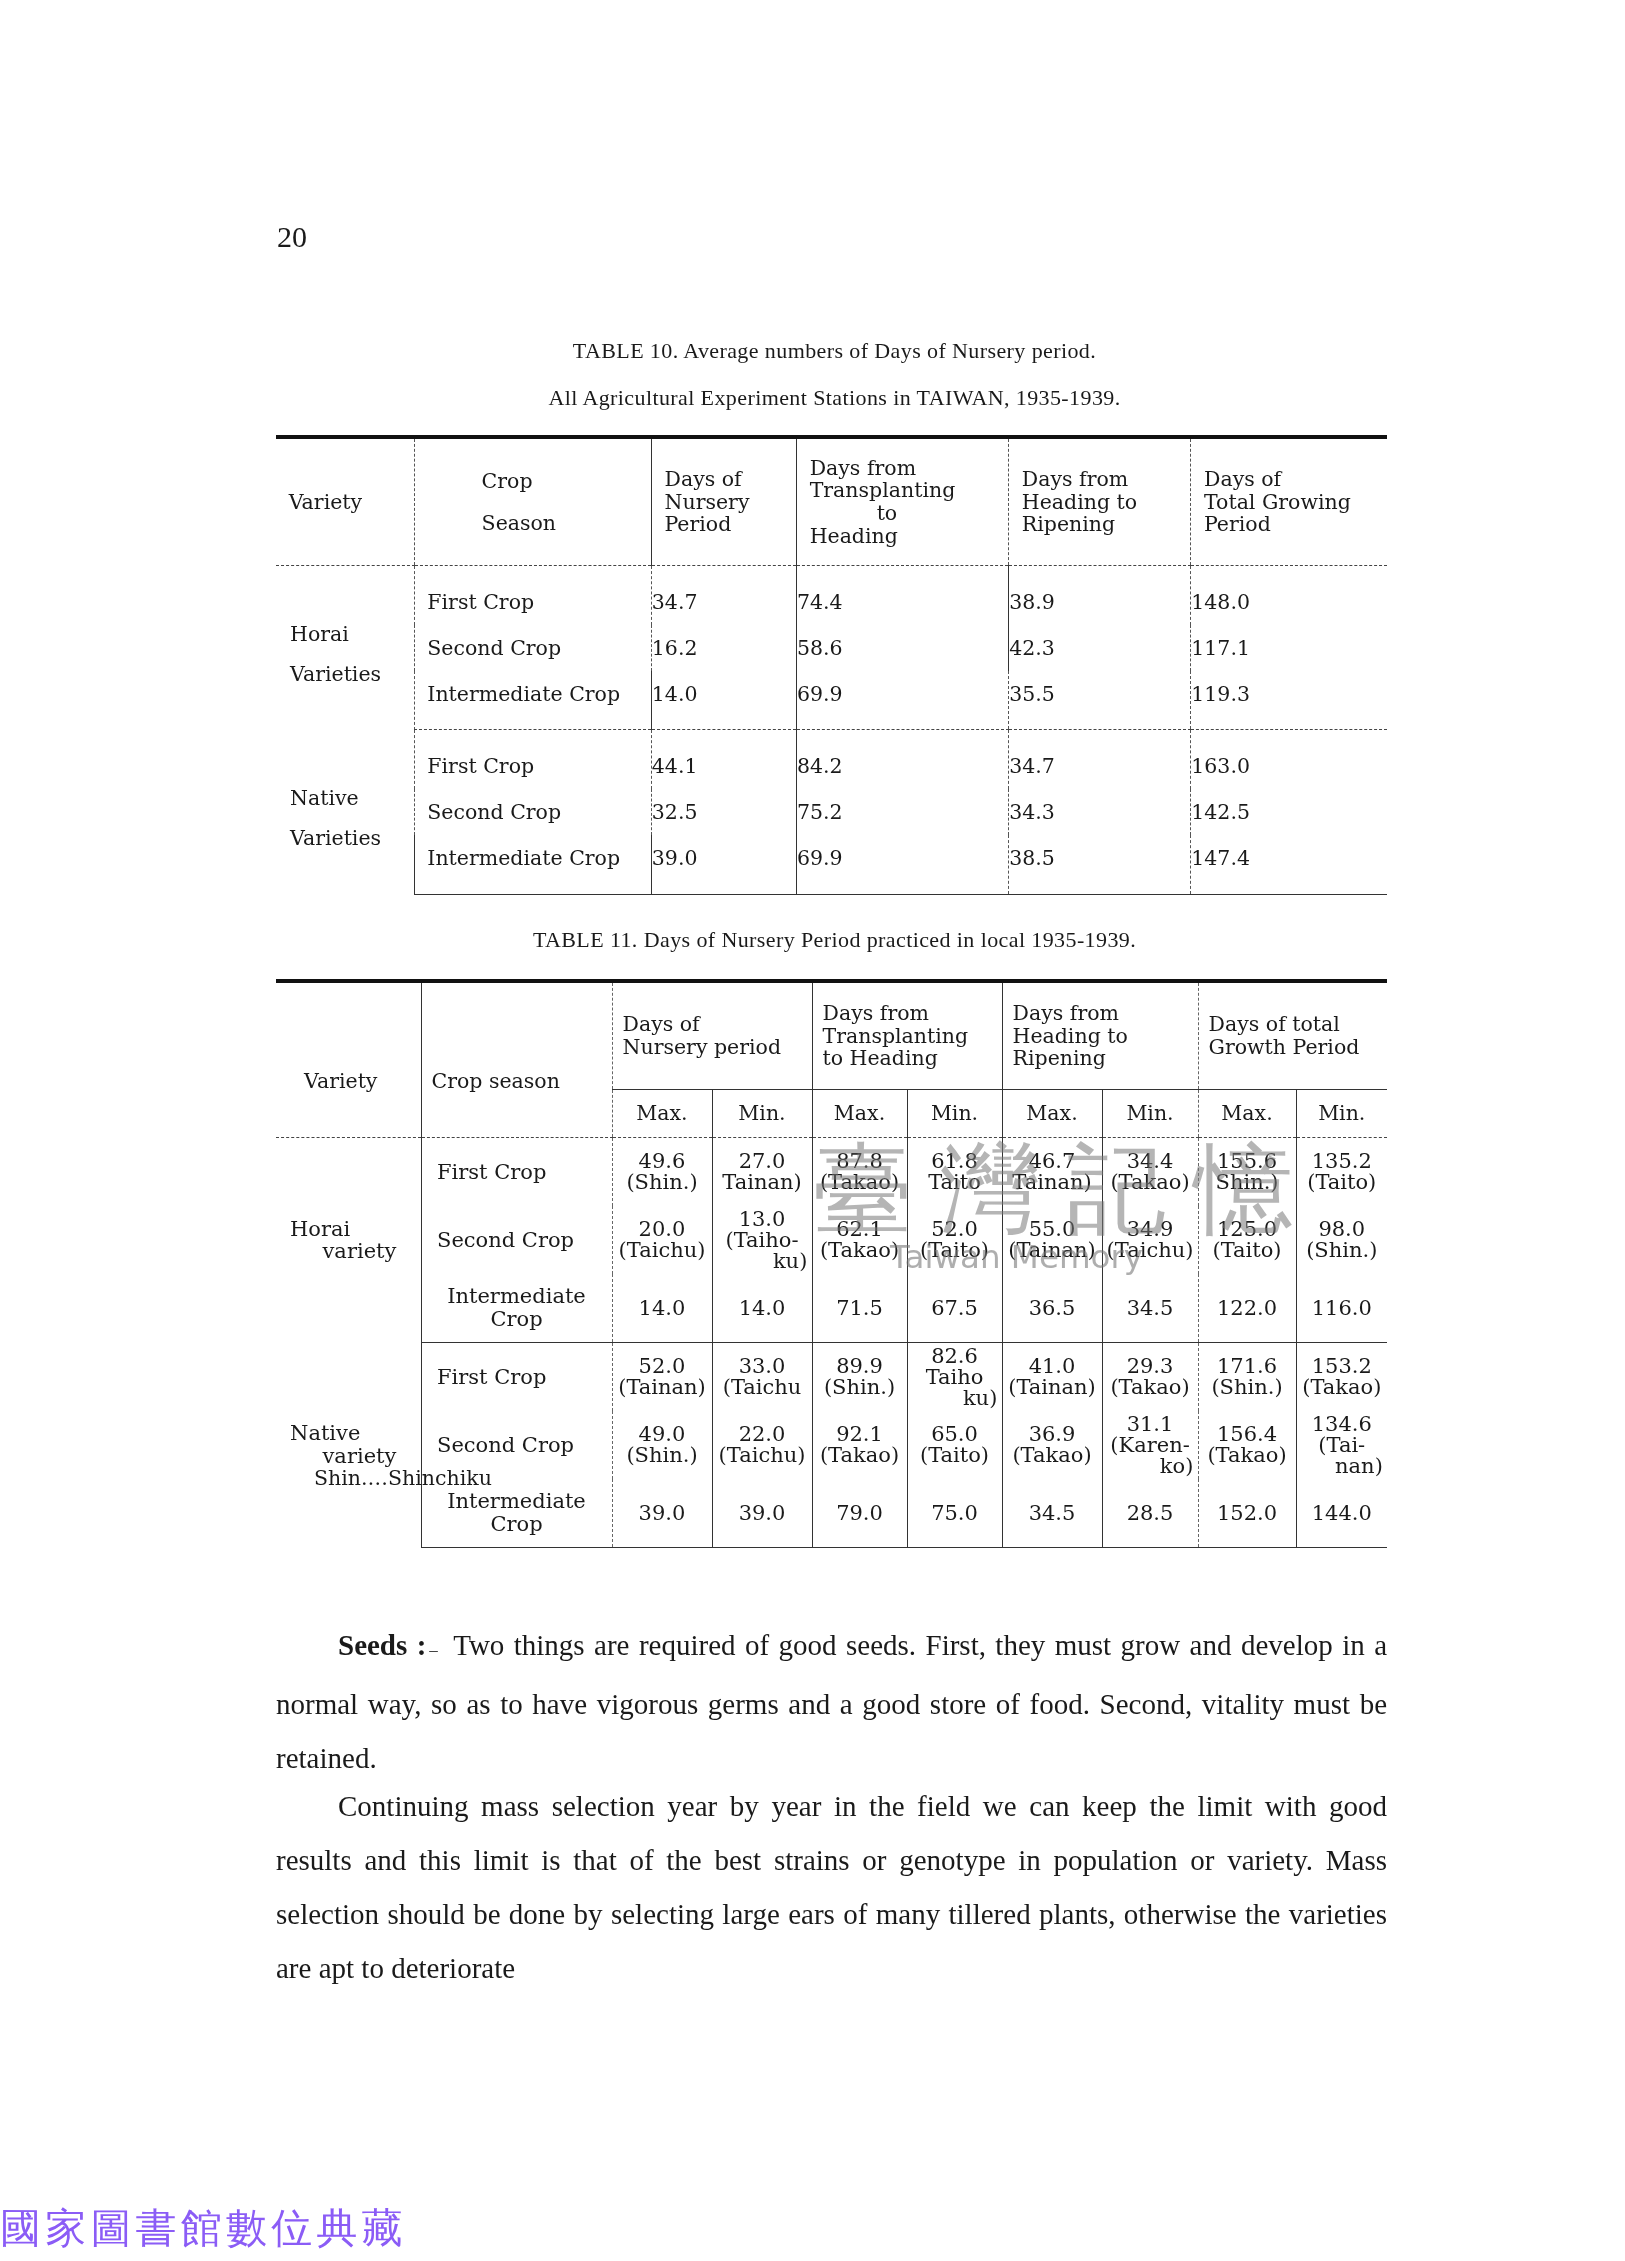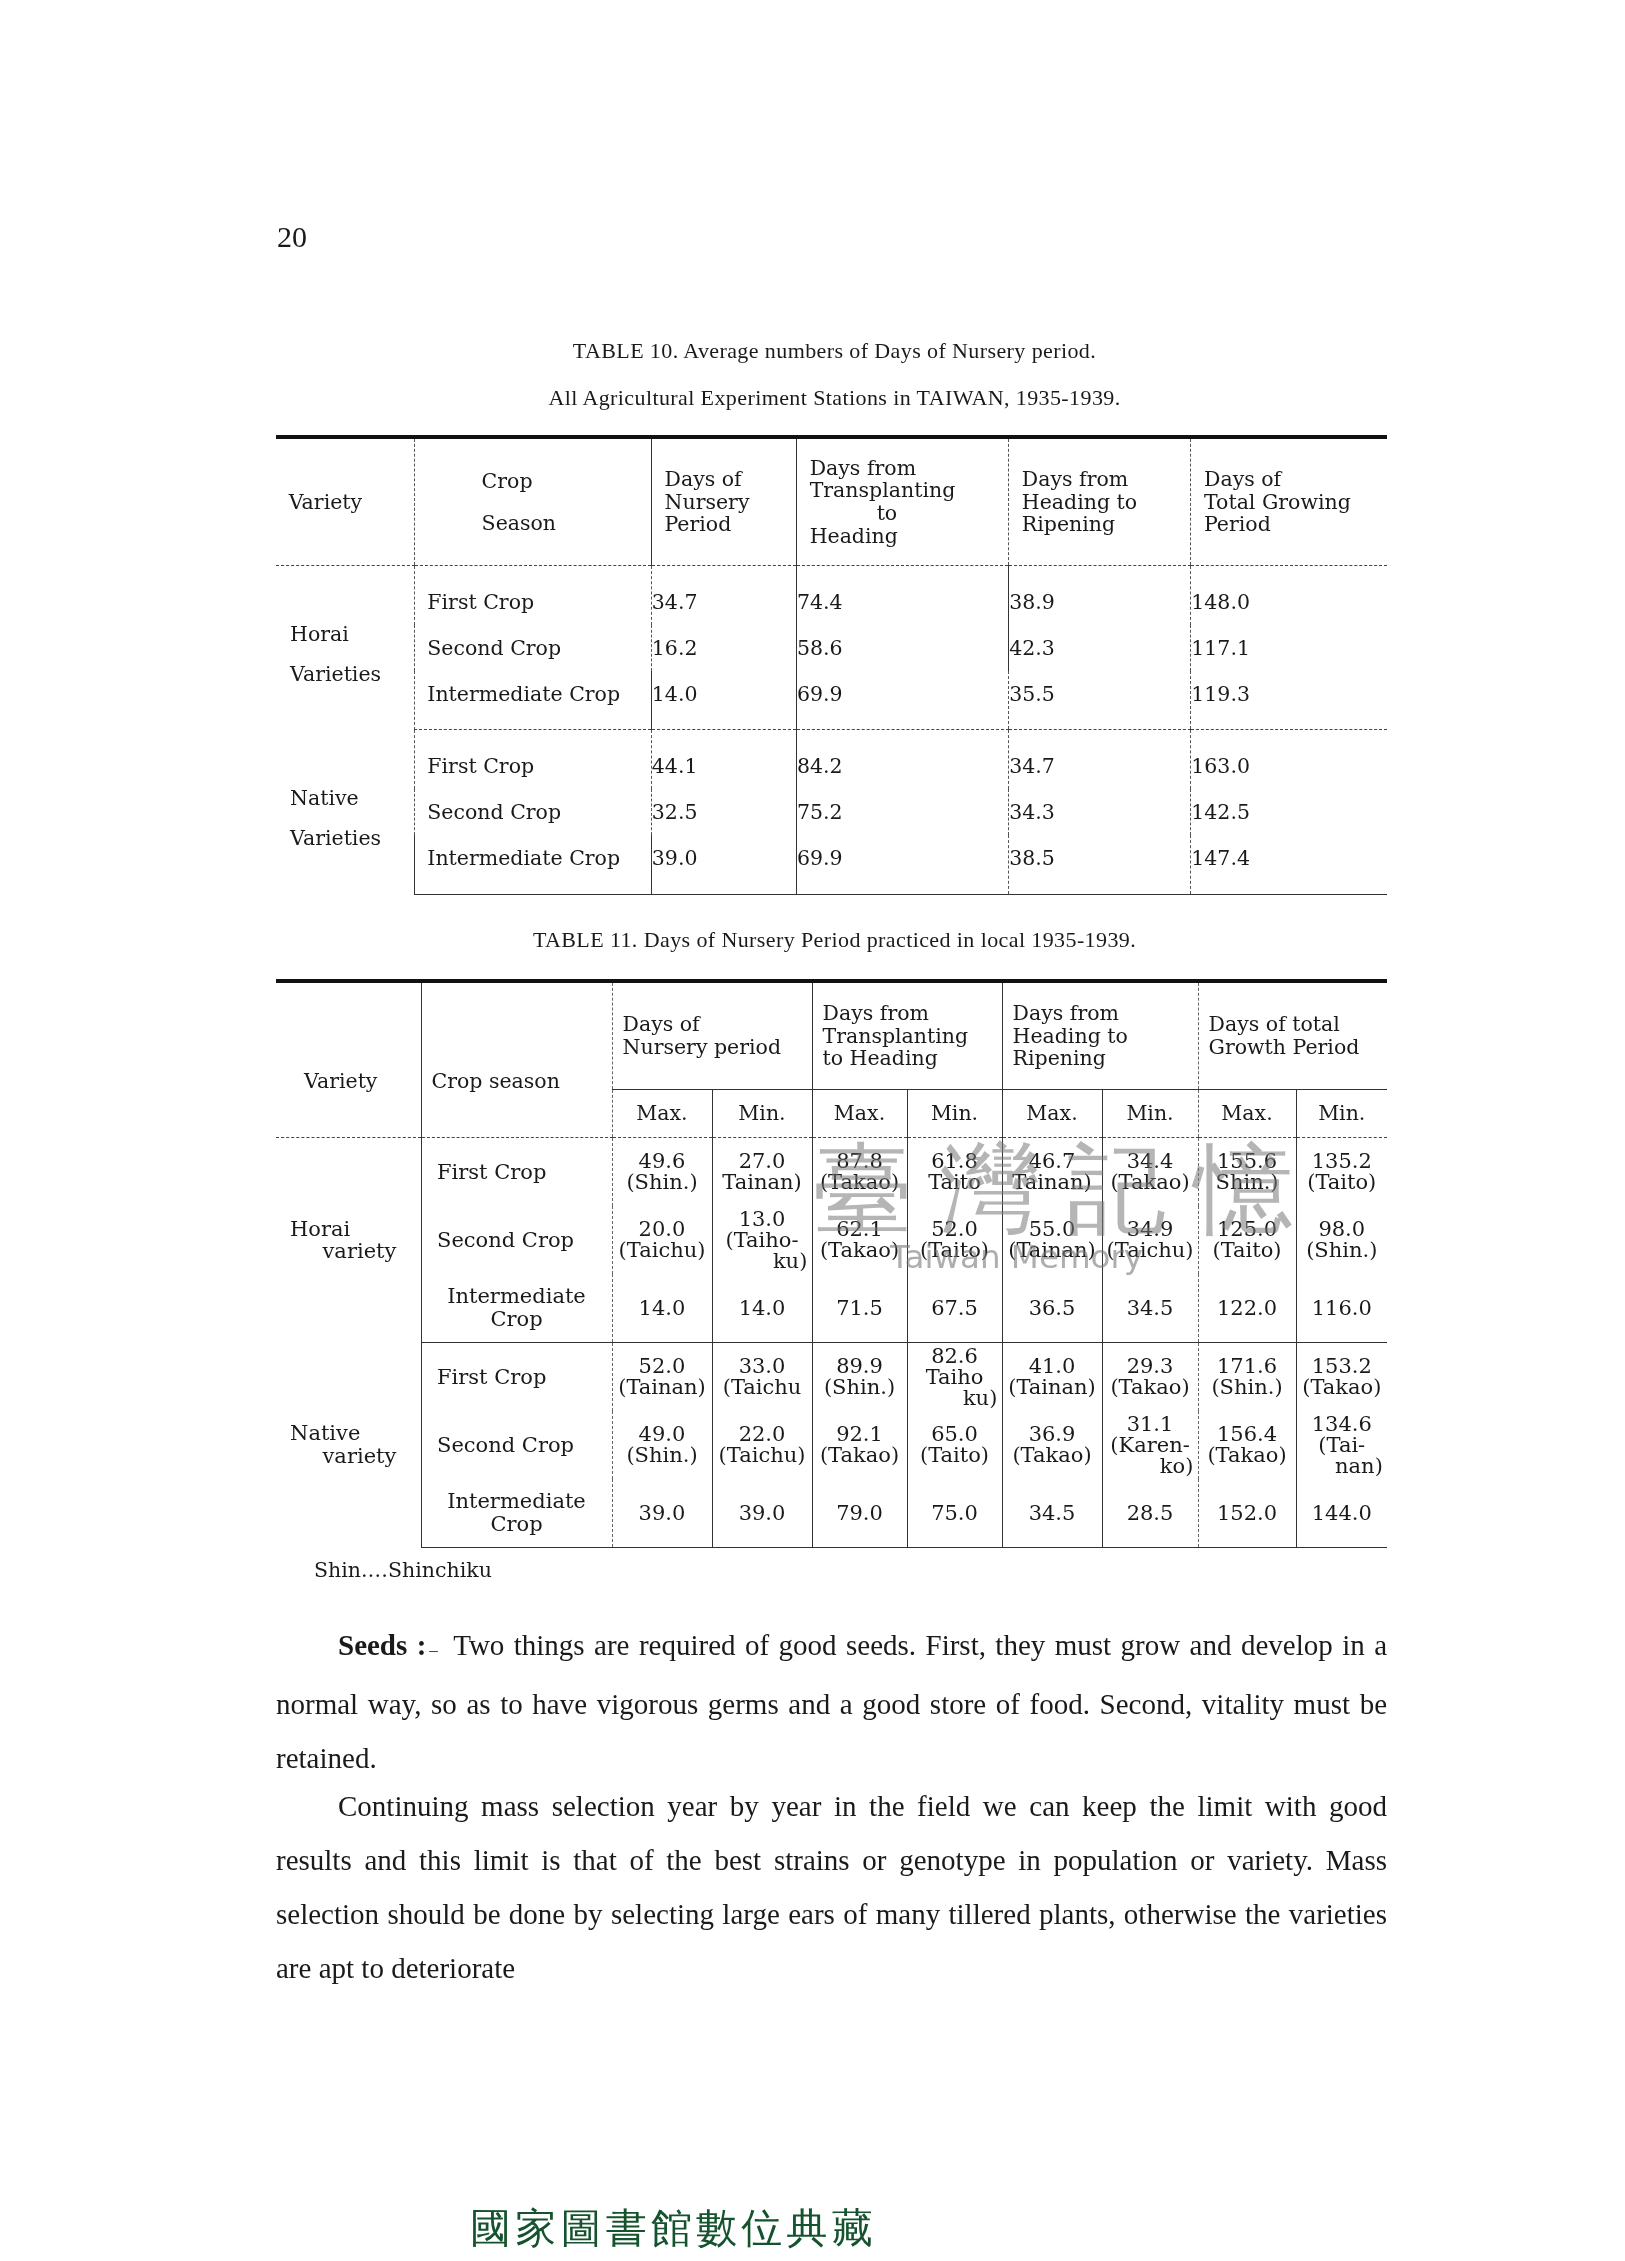--- a/index.html
+++ b/index.html
@@ -36,28 +36,28 @@
   .t11 .vl { border-left:1.4px solid #333; }
   .t11 .vd { border-left:1.4px dashed #666; }
   .t11 td { text-align:center; font-size:21px; line-height:21px; font-family:"DejaVu Serif",serif; height:68px; }
   .t11 td .st { display:block; }
   .t11 td.season { text-align:left; padding-left:15.5px; }
   .t11 td.season.c { text-align:center; padding-left:0; line-height:22.6px; }
   .t11 td.variety { text-align:left; padding-left:14px; line-height:22.6px; }
   .t11 tr.sep td { border-bottom:1.4px solid #333; }
   .t11 tr.end td { border-bottom:1.4px solid #333; }
 
-  .footnote { left:314px; top:1558px; font-size:20.5px; font-family:"DejaVu Serif",serif; }
+  .footnote { left:314px; top:1466px; font-size:20.5px; font-family:"DejaVu Serif",serif; }
   .para { left:276px; width:1111px; font-size:29px; line-height:54px; text-align:justify; }
   .para .ind { display:inline-block; width:62px; }
   .para b { font-weight:bold; }
   .p1 { top:1618px; }
   .p2 { top:1779px; }
 
-  .wm-footer { left:0; width:1347px; top:2201px; text-align:center; font-size:41px; color:#14532d;
+  .wm-footer { left:0; width:1347px; top:2201px; text-align:left; font-size:41px; color:#8b5cf6;
                font-family:"DejaVu Sans",sans-serif; letter-spacing:4.2px; }
   .wm-center { left:813px; top:1124px; font-size:99px; color:rgba(120,120,120,0.55);
                font-family:"DejaVu Sans",sans-serif; letter-spacing:28px; white-space:nowrap; }
   .wm-center-en { left:890px; top:1238px; font-size:32.5px; color:rgba(120,120,120,0.6);
                font-family:"DejaVu Sans",sans-serif; white-space:nowrap; }
 </style>
 </head>
 <body>
 
 <div class="abs page-num">20</div>

